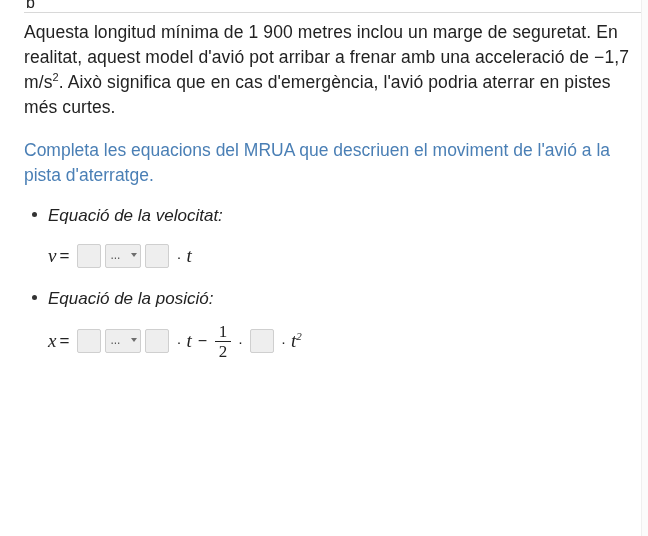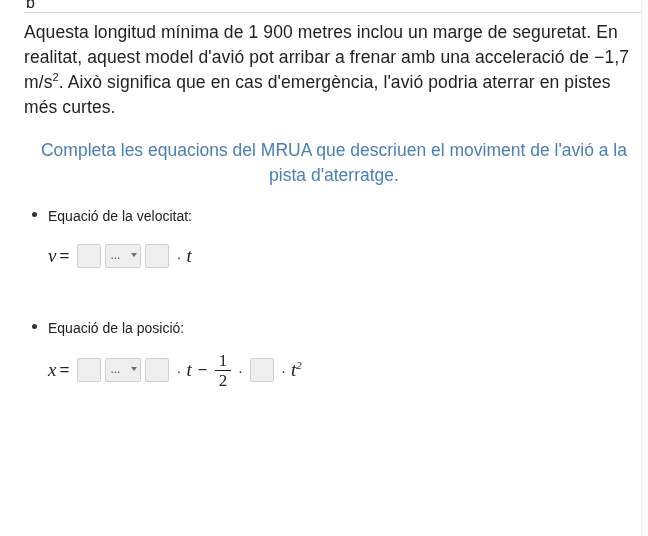--- a/index.html
+++ b/index.html
@@ -55,21 +55,20 @@
   }
   p.body-text.second {
     margin-top: 22px;
     margin-bottom: 20px;
   }
   p.prompt {
     margin: 0 0 16px 0;
     font-size: 17.5px;
     line-height: 25px;
     color: #4a7fb5;
-    text-align: center;
   }
   p.note {
     margin: 0 0 20px 0;
     font-size: 14.5px;
     line-height: 20px;
     color: #333333;
   }
   sup.sup {
     font-size: 11px;
     vertical-align: super;
@@ -88,23 +87,24 @@
     position: absolute;
     left: 8px;
     top: 8px;
     width: 5px;
     height: 5px;
     border-radius: 50%;
     background: #333;
   }
   .eq-label {
     margin-left: 24px;
-    font-size: 14px;
+    font-size: 17px;
     line-height: 24px;
     color: #222;
+    font-style: italic;
   }
   .eq-row {
     margin-left: 24px;
     margin-top: 8px;
     display: flex;
     align-items: center;
     font-size: 17px;
     color: #222;
     height: 40px;
   }
@@ -234,21 +234,21 @@
           <span class="blank wide">
             <span class="dots">...</span>
             <span class="caret"></span>
           </span>
           <span class="blank"></span>
           <span class="dot-op">·</span>
           <span class="tvar">t</span>
         </div>
       </li>
 
-      <li style="margin-top:40px;">
+      <li style="margin-top:11px;">
         <span class="bullet"></span>
         <div class="eq-label">Equació de la posició:</div>
         <div class="eq-row pos">
           <span class="var">x</span>
           <span class="eqsign">=</span>
           <span class="blank"></span>
           <span class="blank wide">
             <span class="dots">...</span>
             <span class="caret"></span>
           </span>

